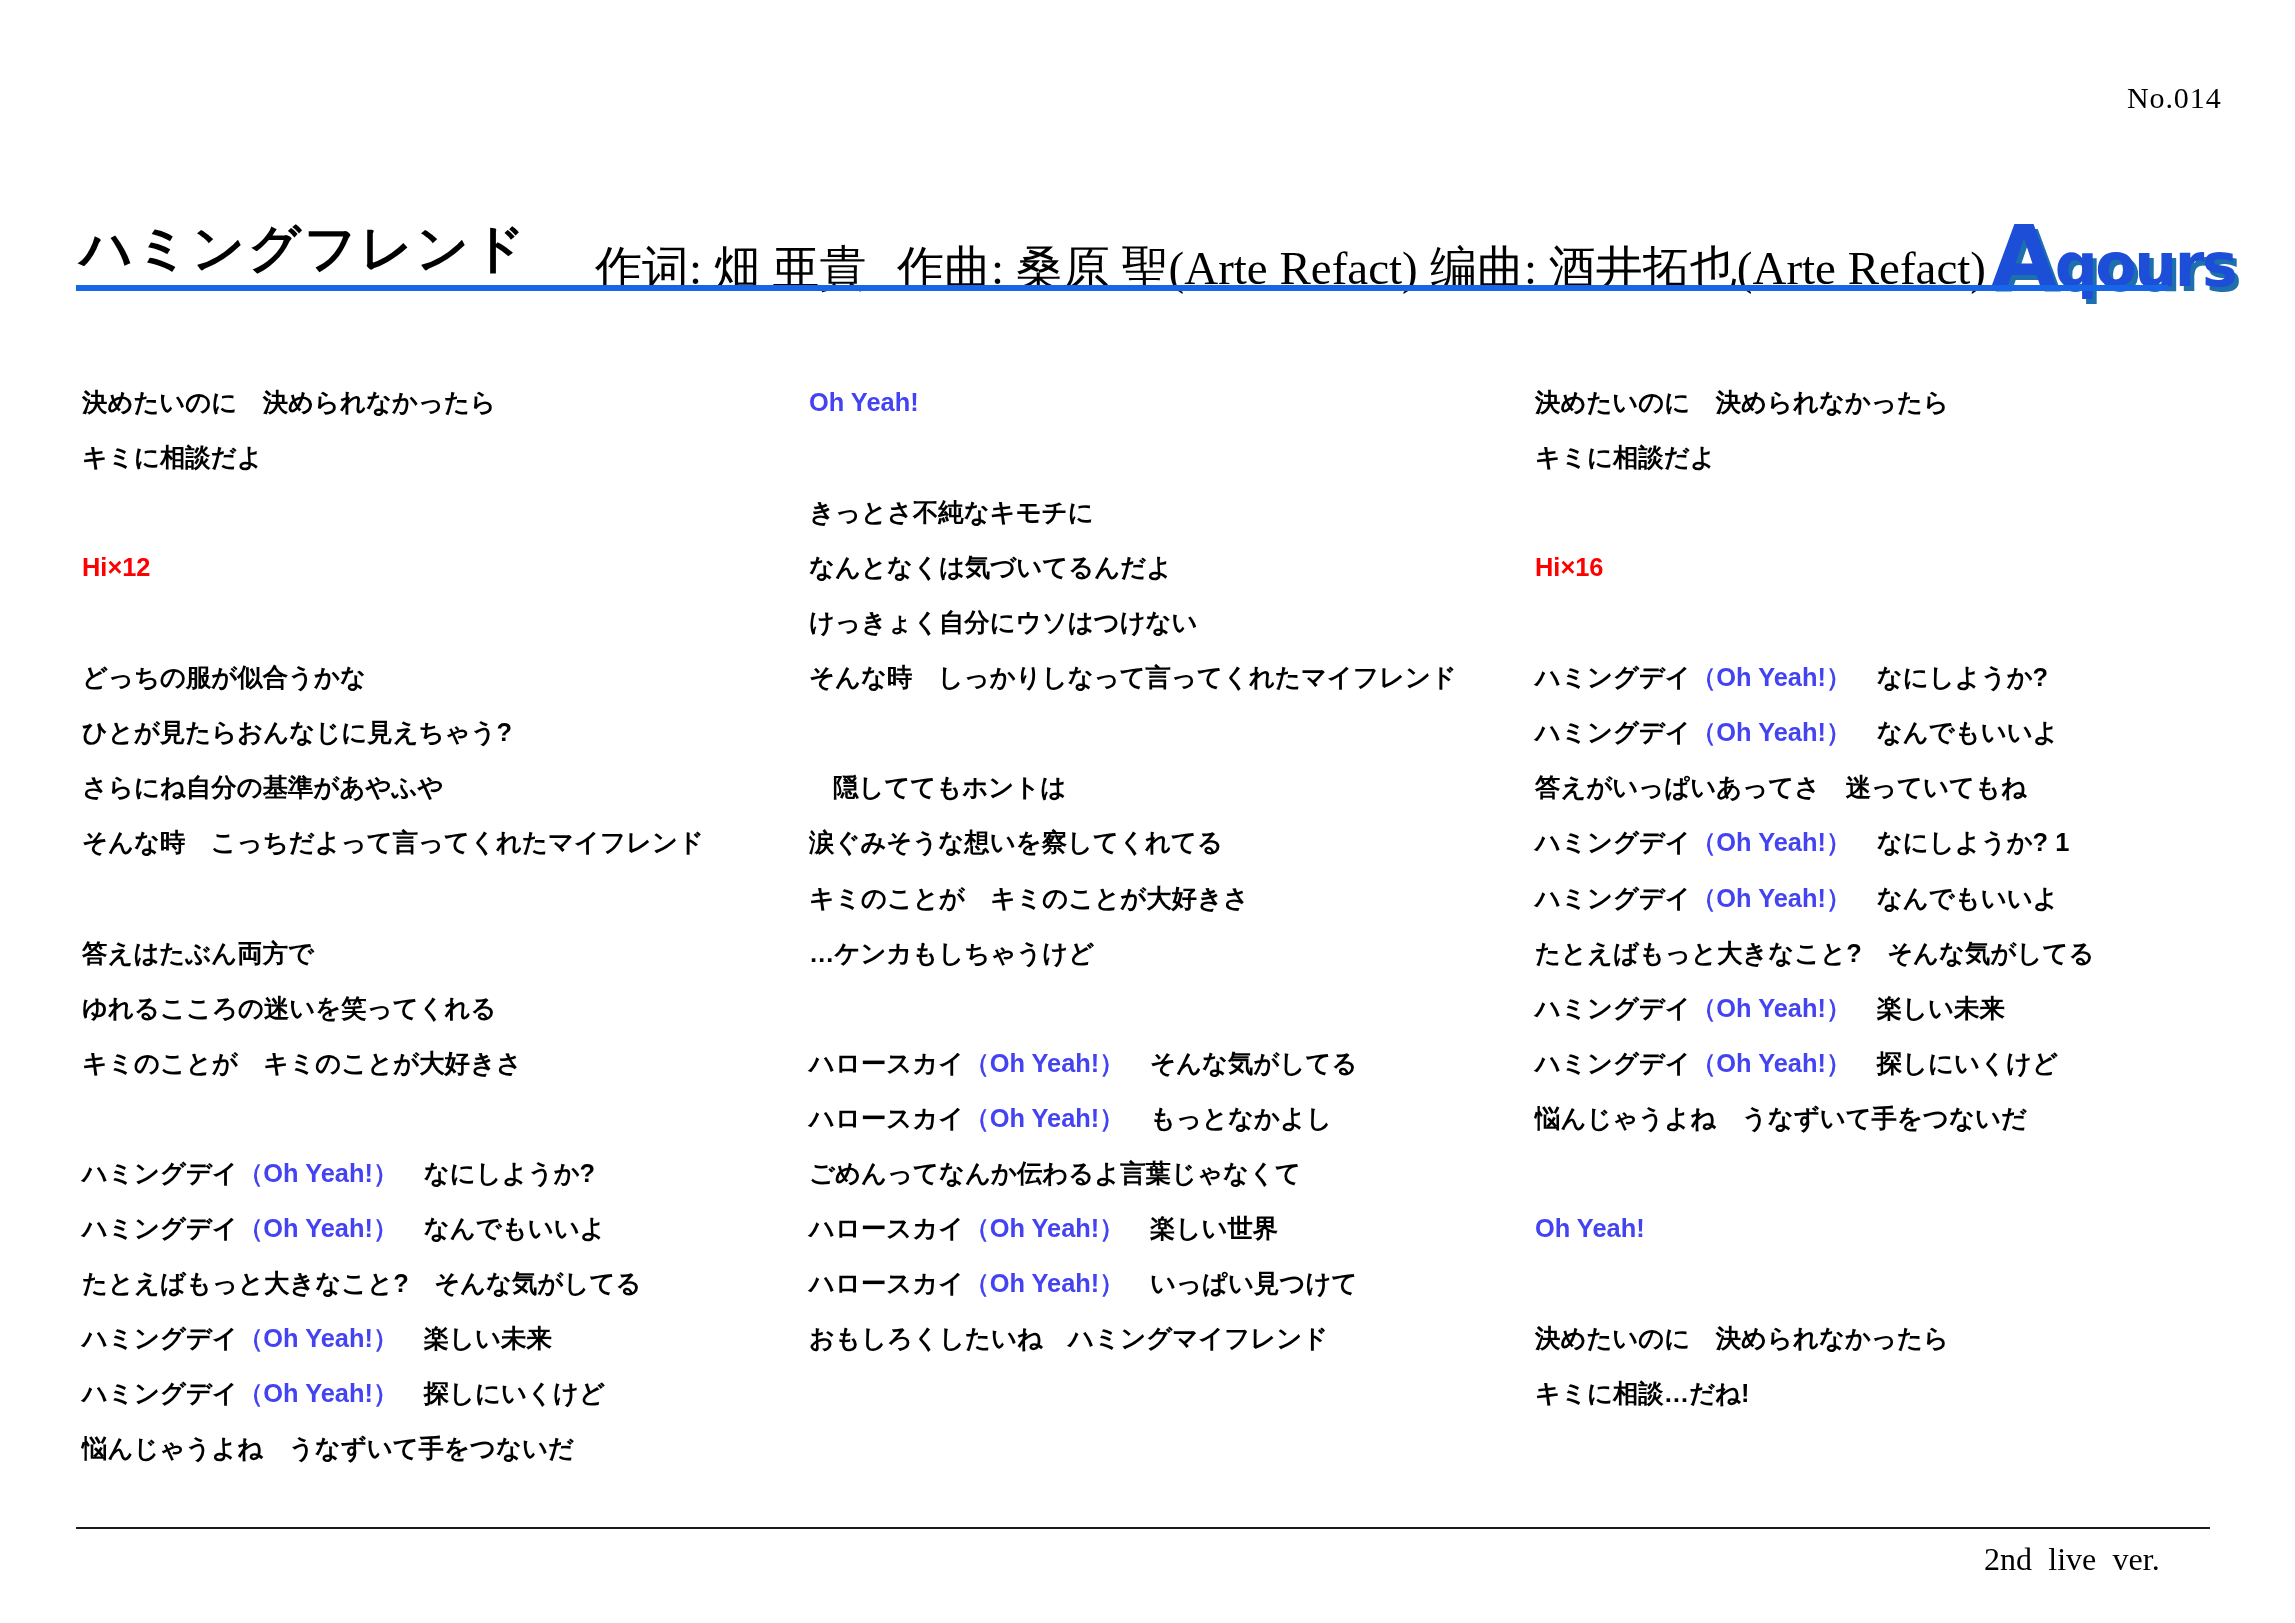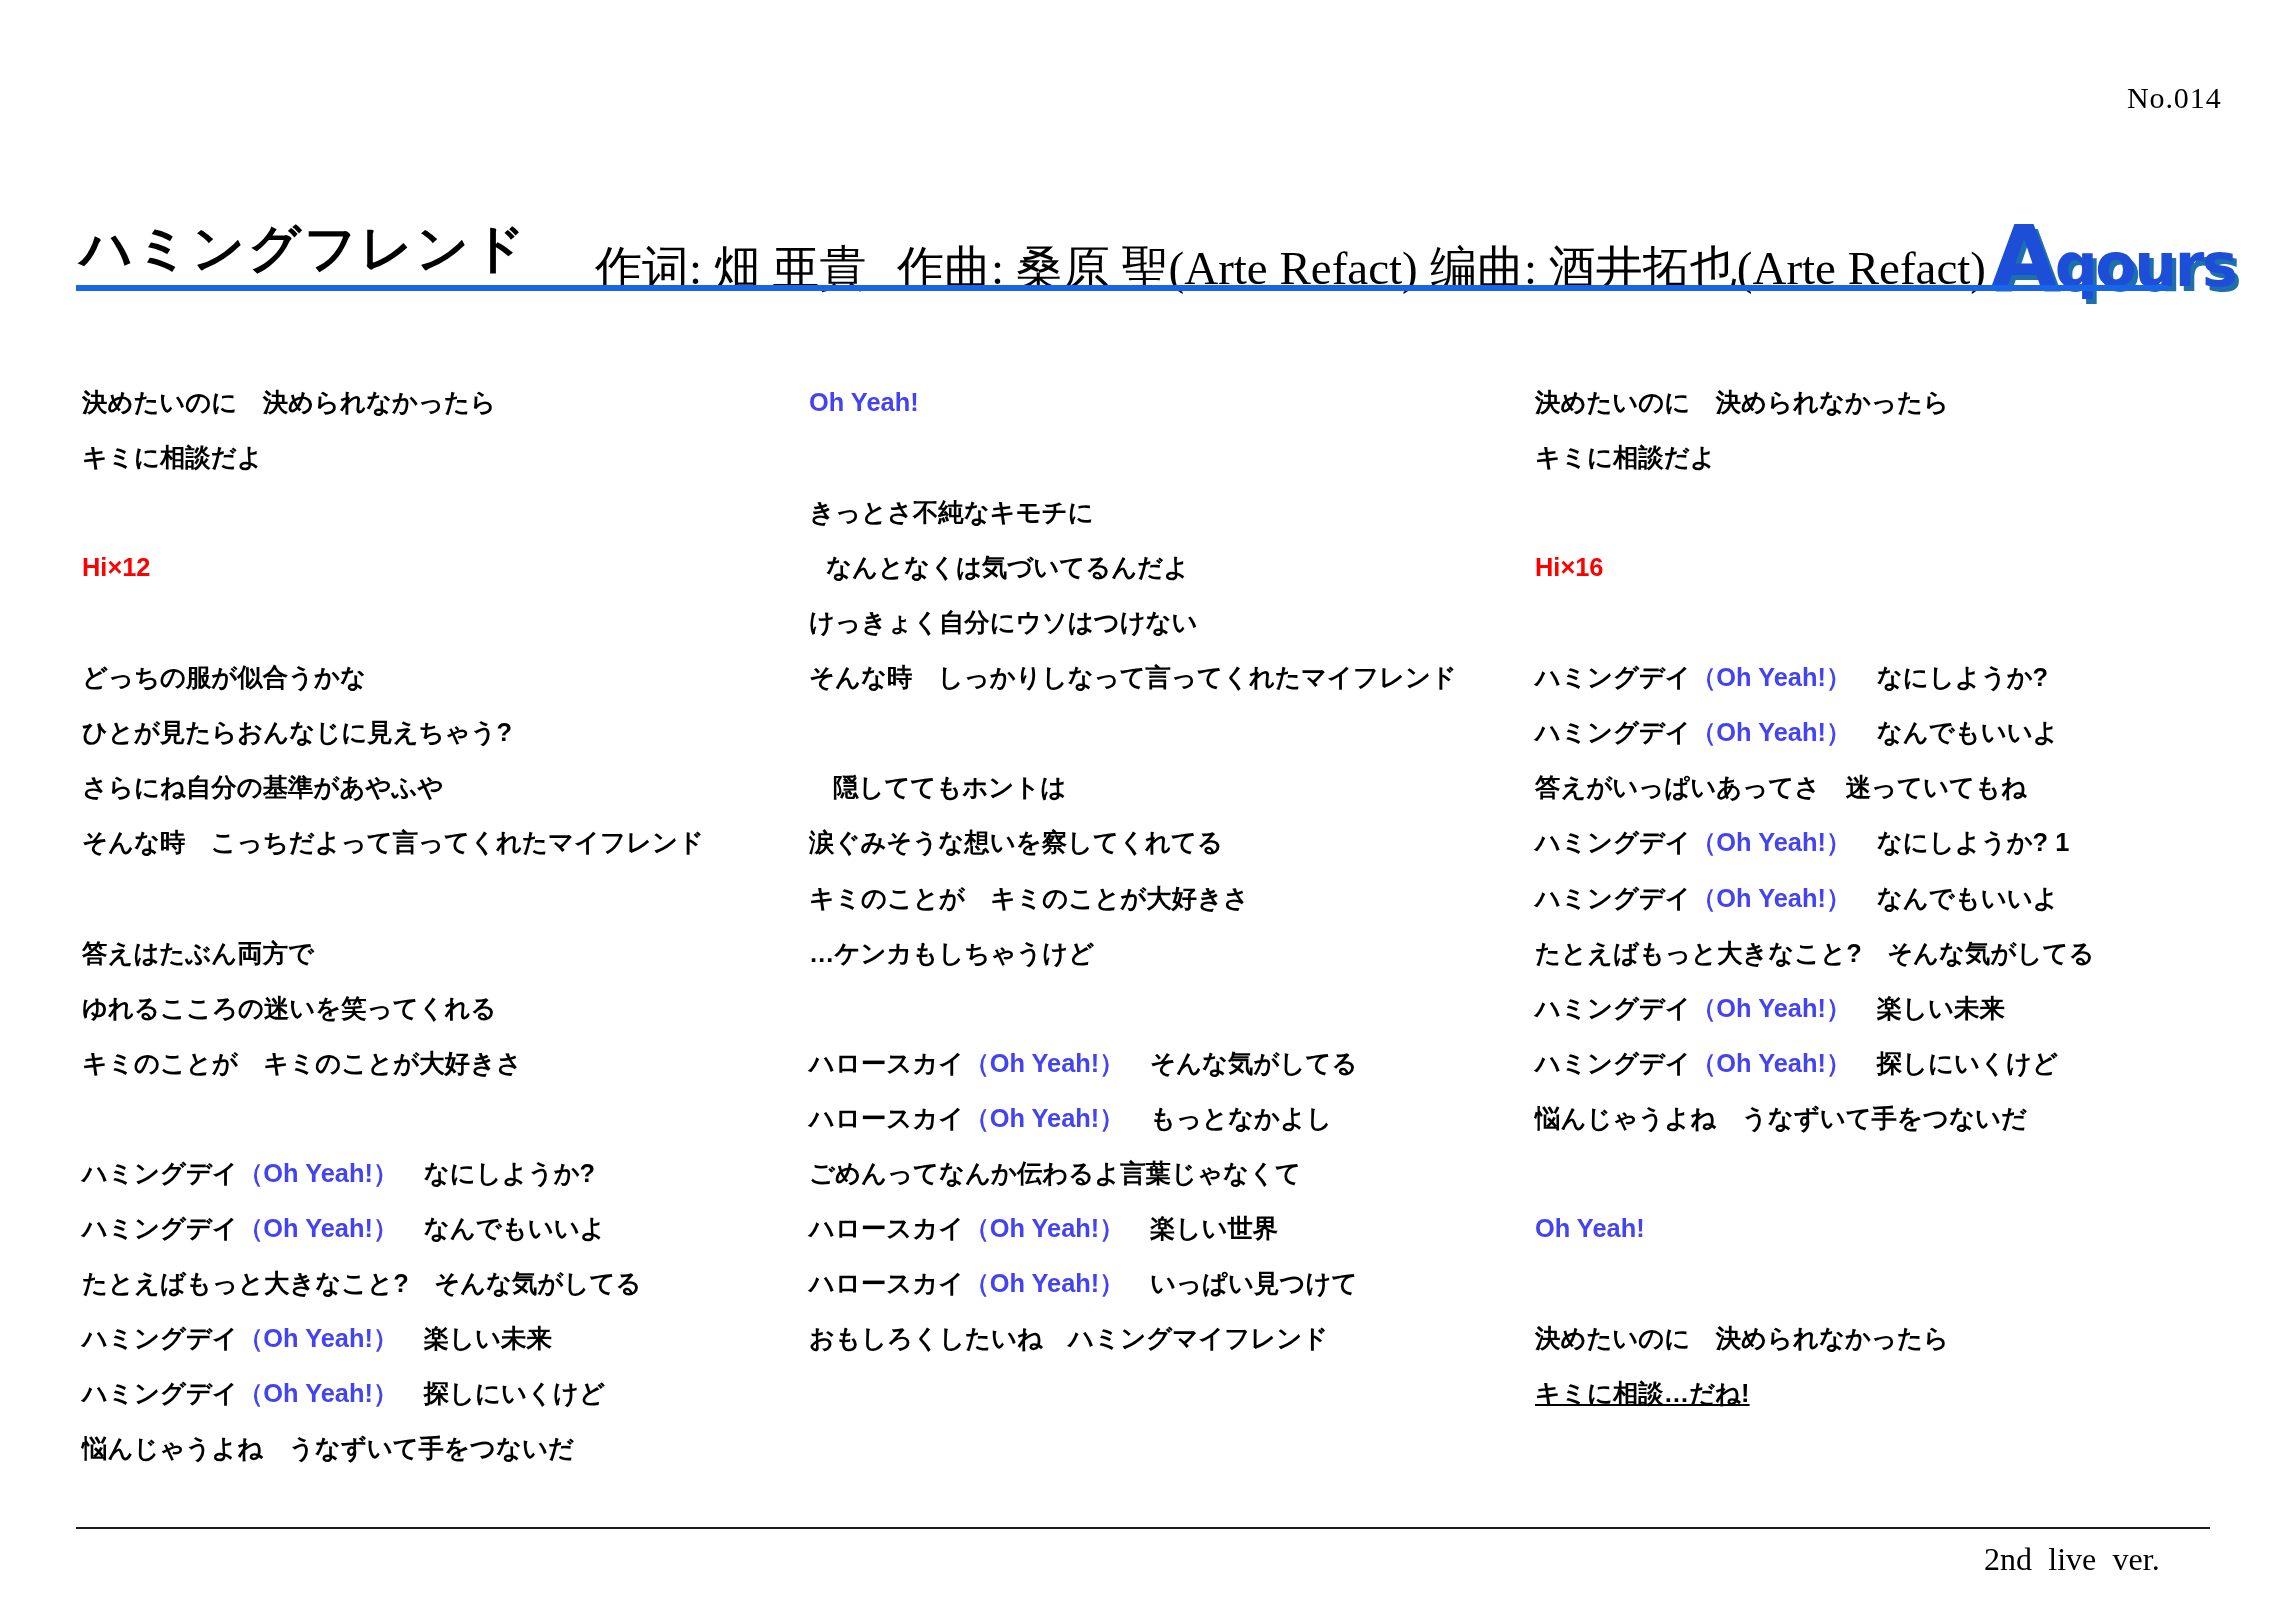--- a/index.html
+++ b/index.html
@@ -68,21 +68,21 @@
       <div class="lyric-line" style="top: 771px;"><span>ハミングデイ</span><span style="color: rgb(67, 67, 242);">（Oh Yeah!）</span><span>　なにしようか?</span></div>
       <div class="lyric-line" style="top: 826px;"><span>ハミングデイ</span><span style="color: rgb(67, 67, 242);">（Oh Yeah!）</span><span>　なんでもいいよ</span></div>
       <div class="lyric-line" style="top: 881px;"><span>たとえばもっと大きなこと?　そんな気がしてる</span></div>
       <div class="lyric-line" style="top: 936px;"><span>ハミングデイ</span><span style="color: rgb(67, 67, 242);">（Oh Yeah!）</span><span>　楽しい未来</span></div>
       <div class="lyric-line" style="top: 991px;"><span>ハミングデイ</span><span style="color: rgb(67, 67, 242);">（Oh Yeah!）</span><span>　探しにいくけど</span></div>
       <div class="lyric-line" style="top: 1046px;"><span>悩んじゃうよね　うなずいて手をつないだ</span></div>
     </div>
   <div class="lyrics-col col-2">
       <div class="lyric-line" style="top: 0px;"><span style="color: rgb(67, 67, 242);">Oh Yeah!</span></div>
       <div class="lyric-line" style="top: 110px;"><span>きっとさ不純なキモチに</span></div>
-      <div class="lyric-line" style="top: 165px; margin-left: 17px;"><span>なんとなくは気づいてるんだよ</span></div>
+      <div class="lyric-line" style="top: 165px;"><span>なんとなくは気づいてるんだよ</span></div>
       <div class="lyric-line" style="top: 220px;"><span>けっきょく自分にウソはつけない</span></div>
       <div class="lyric-line" style="top: 275px;"><span>そんな時　しっかりしなって言ってくれたマイフレンド</span></div>
       <div class="lyric-line" style="top: 385px; margin-left: 24px;"><span>隠しててもホントは</span></div>
       <div class="lyric-line" style="top: 440px;"><span>涙ぐみそうな想いを察してくれてる</span></div>
       <div class="lyric-line" style="top: 496px;"><span>キミのことが　キミのことが大好きさ</span></div>
       <div class="lyric-line" style="top: 551px;"><span>…ケンカもしちゃうけど</span></div>
       <div class="lyric-line" style="top: 661px;"><span>ハロースカイ</span><span style="color: rgb(67, 67, 242);">（Oh Yeah!）</span><span>　そんな気がしてる</span></div>
       <div class="lyric-line" style="top: 716px;"><span>ハロースカイ</span><span style="color: rgb(67, 67, 242);">（Oh Yeah!）</span><span>　もっとなかよし</span></div>
       <div class="lyric-line" style="top: 771px;"><span>ごめんってなんか伝わるよ言葉じゃなくて</span></div>
       <div class="lyric-line" style="top: 826px;"><span>ハロースカイ</span><span style="color: rgb(67, 67, 242);">（Oh Yeah!）</span><span>　楽しい世界</span></div>
@@ -97,20 +97,20 @@
       <div class="lyric-line" style="top: 330px;"><span>ハミングデイ</span><span style="color: rgb(67, 67, 242);">（Oh Yeah!）</span><span>　なんでもいいよ</span></div>
       <div class="lyric-line" style="top: 385px;"><span>答えがいっぱいあってさ　迷っていてもね</span></div>
       <div class="lyric-line" style="top: 440px;"><span>ハミングデイ</span><span style="color: rgb(67, 67, 242);">（Oh Yeah!）</span><span>　なにしようか? 1</span></div>
       <div class="lyric-line" style="top: 496px;"><span>ハミングデイ</span><span style="color: rgb(67, 67, 242);">（Oh Yeah!）</span><span>　なんでもいいよ</span></div>
       <div class="lyric-line" style="top: 551px;"><span>たとえばもっと大きなこと?　そんな気がしてる</span></div>
       <div class="lyric-line" style="top: 606px;"><span>ハミングデイ</span><span style="color: rgb(67, 67, 242);">（Oh Yeah!）</span><span>　楽しい未来</span></div>
       <div class="lyric-line" style="top: 661px;"><span>ハミングデイ</span><span style="color: rgb(67, 67, 242);">（Oh Yeah!）</span><span>　探しにいくけど</span></div>
       <div class="lyric-line" style="top: 716px;"><span>悩んじゃうよね　うなずいて手をつないだ</span></div>
       <div class="lyric-line" style="top: 826px;"><span style="color: rgb(67, 67, 242);">Oh Yeah!</span></div>
       <div class="lyric-line" style="top: 936px;"><span>決めたいのに　決められなかったら</span></div>
-      <div class="lyric-line" style="top: 991px; text-decoration: underline;"><span>キミに相談…だね!</span></div>
+      <div class="lyric-line" style="top: 991px;"><span>キミに相談…だね!</span></div>
     </div>
 
   <div class="footer-rule"></div>
   <div class="footer-note serif">2nd live ver.</div>
 
 </div>
 
 
 </body></html>

